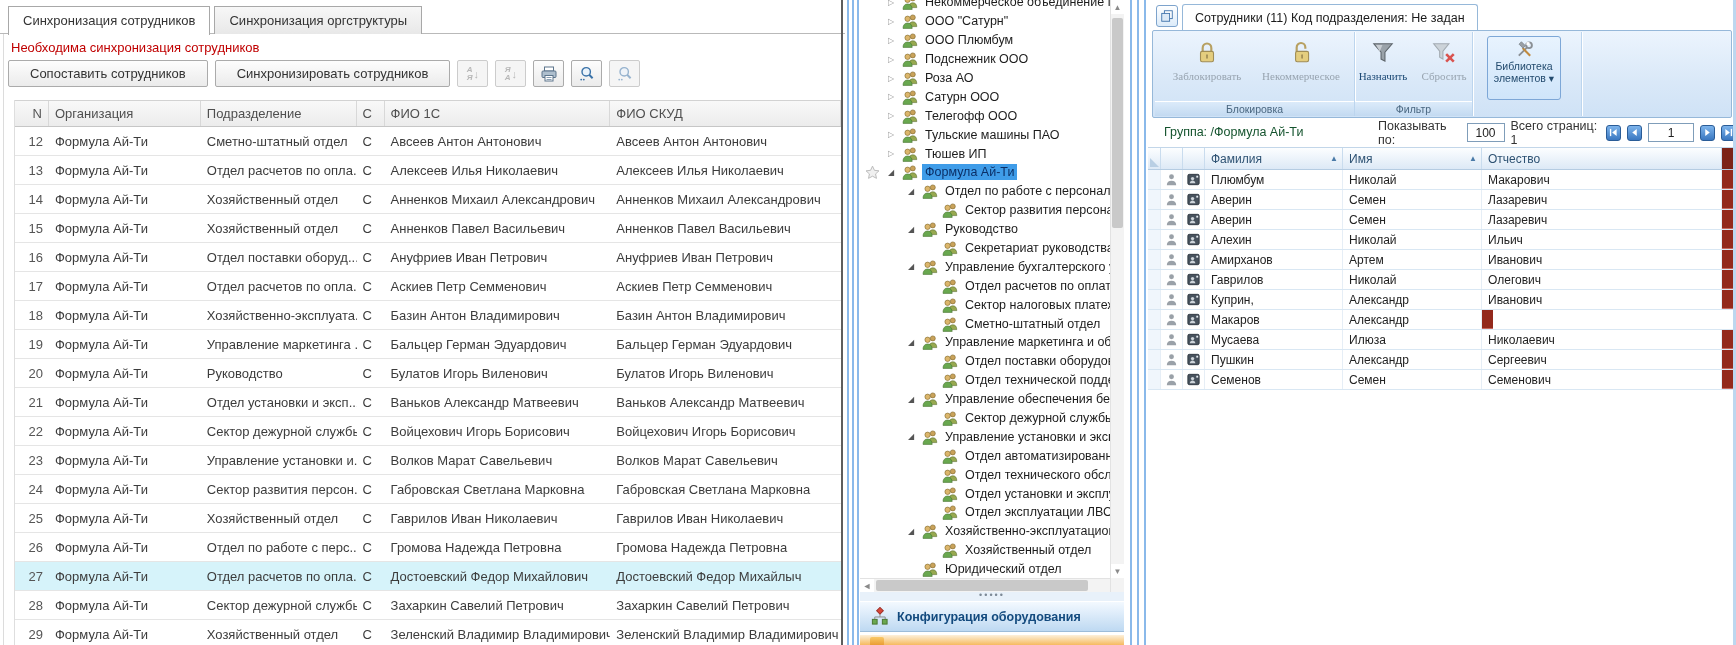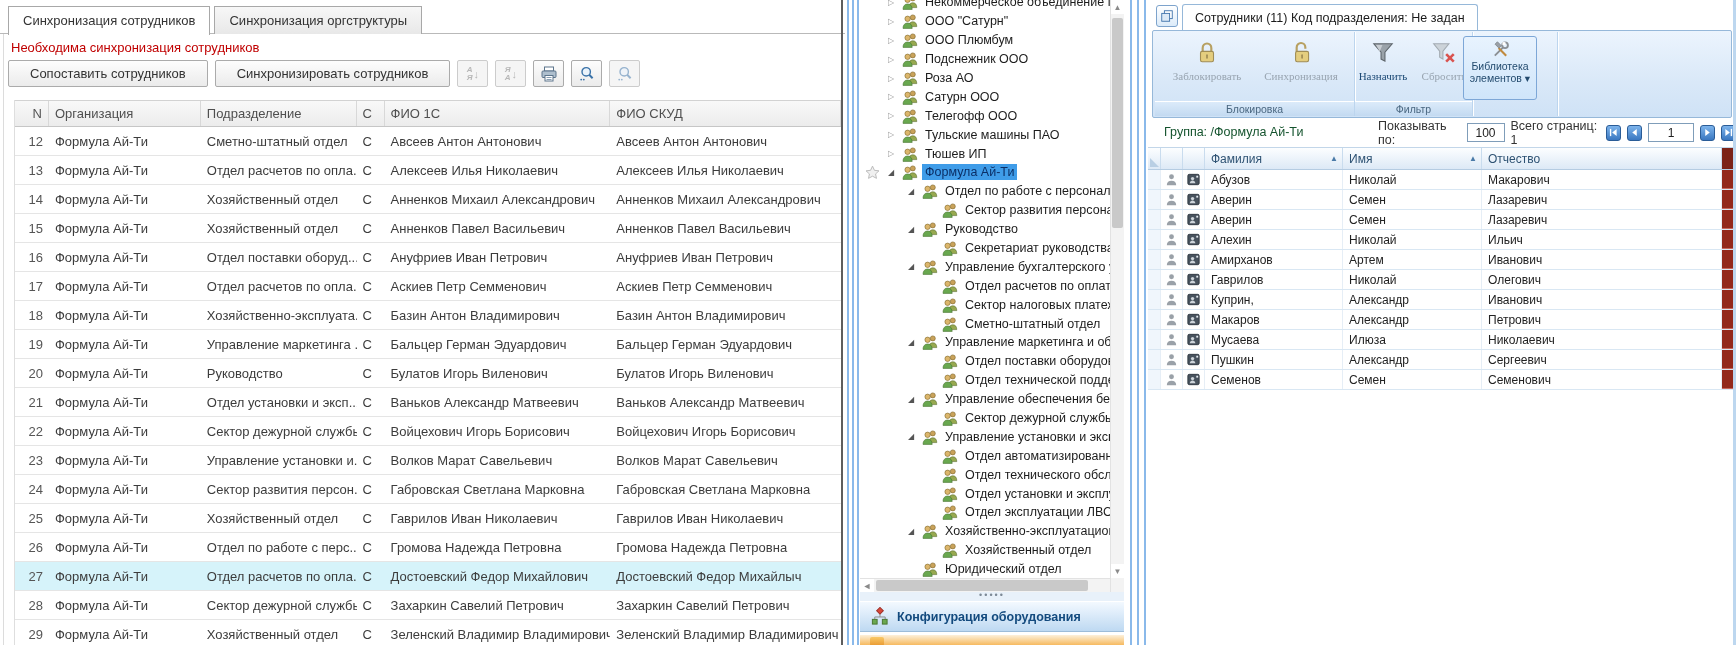--- a/index.html
+++ b/index.html
@@ -686,40 +686,40 @@
       <div class="bigbtn" style="left:6px;">
         <svg style="opacity:.75">
             <use href="#i-lock"></use>
           </svg>
         <span class="blabel dis">Заблокировать</span>
       </div>
       <div class="bigbtn" style="left:100px;">
         <svg style="opacity:.75">
             <use href="#i-lock-open"></use>
           </svg>
-        <span class="blabel dis">Синхронизация</span>
+        <span class="blabel dis">Некоммерческое</span>
       </div>
       <div class="tg-caption">Блокировка</div>
     </div>
     <div class="tgroup" style="left:202px; width:118px;">
       <div class="bigbtn" style="left:-8px; width:72px;">
         <svg>
             <use href="#i-funnel"></use>
           </svg>
         <span class="blabel en">Назначить</span>
       </div>
       <div class="bigbtn" style="left:58px; width:62px;text-align:right;">
         <svg>
             <use href="#i-funnel-x"></use>
           </svg>
         <span class="blabel dis">Сбросить</span>
       </div>
       <div class="tg-caption">Фильтр</div>
     </div>
-    <div class="tgroup" style="left:304px; width:101px;">
+    <div class="tgroup" style="left:328px; width:101px;">
       <div class="libbtn">
         <svg>
             <use href="#i-tools"></use>
           </svg>
         <span class="blabel"><span>Библиотека элементов</span> <span>▾</span></span>
       </div>
     </div>
   </div>
 
   <div class="grp-label">Группа: /Формула Ай-Ти</div>
@@ -773,21 +773,21 @@
         <div class="rcell rc-i1">
           <svg>
             <use href="#i-bust"></use>
           </svg>
         </div>
         <div class="rcell rc-i2">
           <svg>
             <use href="#i-badge"></use>
           </svg>
         </div>
-        <div class="rcell rc-last">Абузов</div>
+        <div class="rcell rc-last">Плюмбум</div>
         <div class="rcell rc-first">Николай</div>
         <div class="rcell rc-mid">Макарович</div>
         <div class="rcell rc-red"></div>
       </div>
       <div class="r-row">
         <div class="rcell rc-sel"></div>
         <div class="rcell rc-i1">
           <svg>
             <use href="#i-bust"></use>
           </svg>
@@ -894,21 +894,20 @@
             <use href="#i-bust"></use>
           </svg>
         </div>
         <div class="rcell rc-i2">
           <svg>
             <use href="#i-badge"></use>
           </svg>
         </div>
         <div class="rcell rc-last">Макаров</div>
         <div class="rcell rc-first">Александр</div>
-        <div class="rcell rc-mid">Петрович</div>
         <div class="rcell rc-red"></div>
       </div>
       <div class="r-row">
         <div class="rcell rc-sel"></div>
         <div class="rcell rc-i1">
           <svg>
             <use href="#i-bust"></use>
           </svg>
         </div>
         <div class="rcell rc-i2">

